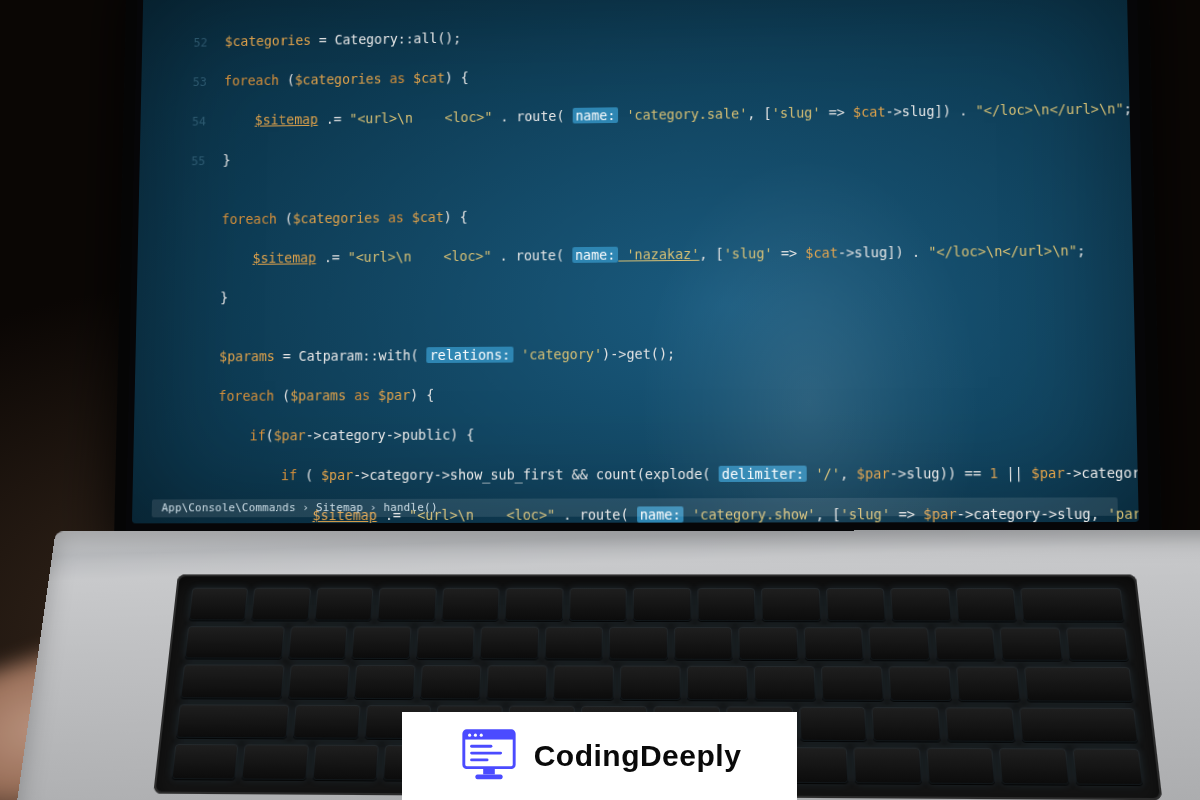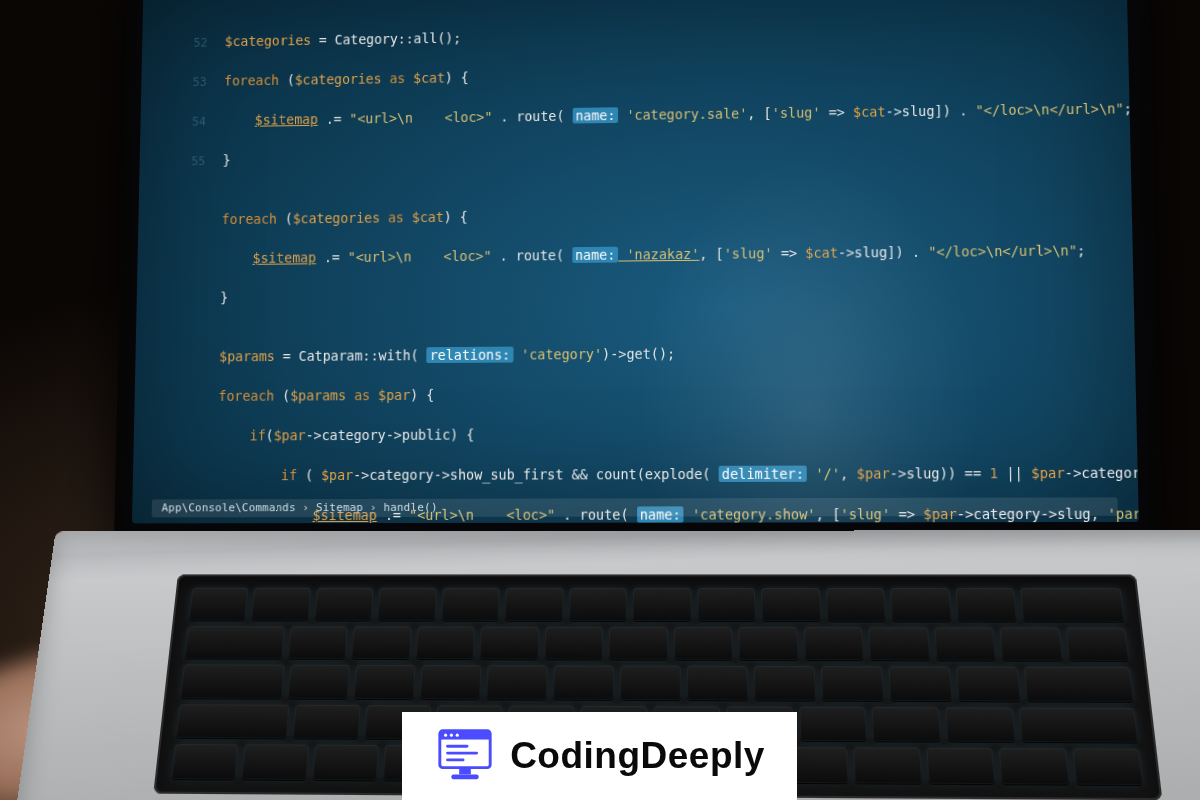--- a/index.html
+++ b/index.html
@@ -121,21 +121,21 @@
     left:402px; bottom:0;
     width:395px; height:88px;
     background:#fff;
     display:flex; align-items:center; justify-content:center;
     gap:14px;
   }
   .badge svg { width:62px; height:62px; }
   .badge-text {
     font-family: 'Arial Black','Helvetica Neue', sans-serif;
     font-weight:900;
-    font-size:37px;
+    font-size:30px;
     color:#0a0a0a;
     letter-spacing:0.5px;
   }
 
   
   .finger {
     position:absolute;
     left:-60px; bottom:-20px;
     width:260px; height:170px;
     background: radial-gradient(ellipse at 40% 40%, #caa08a 0%, #a87a62 40%, rgba(90,60,45,0) 72%);

